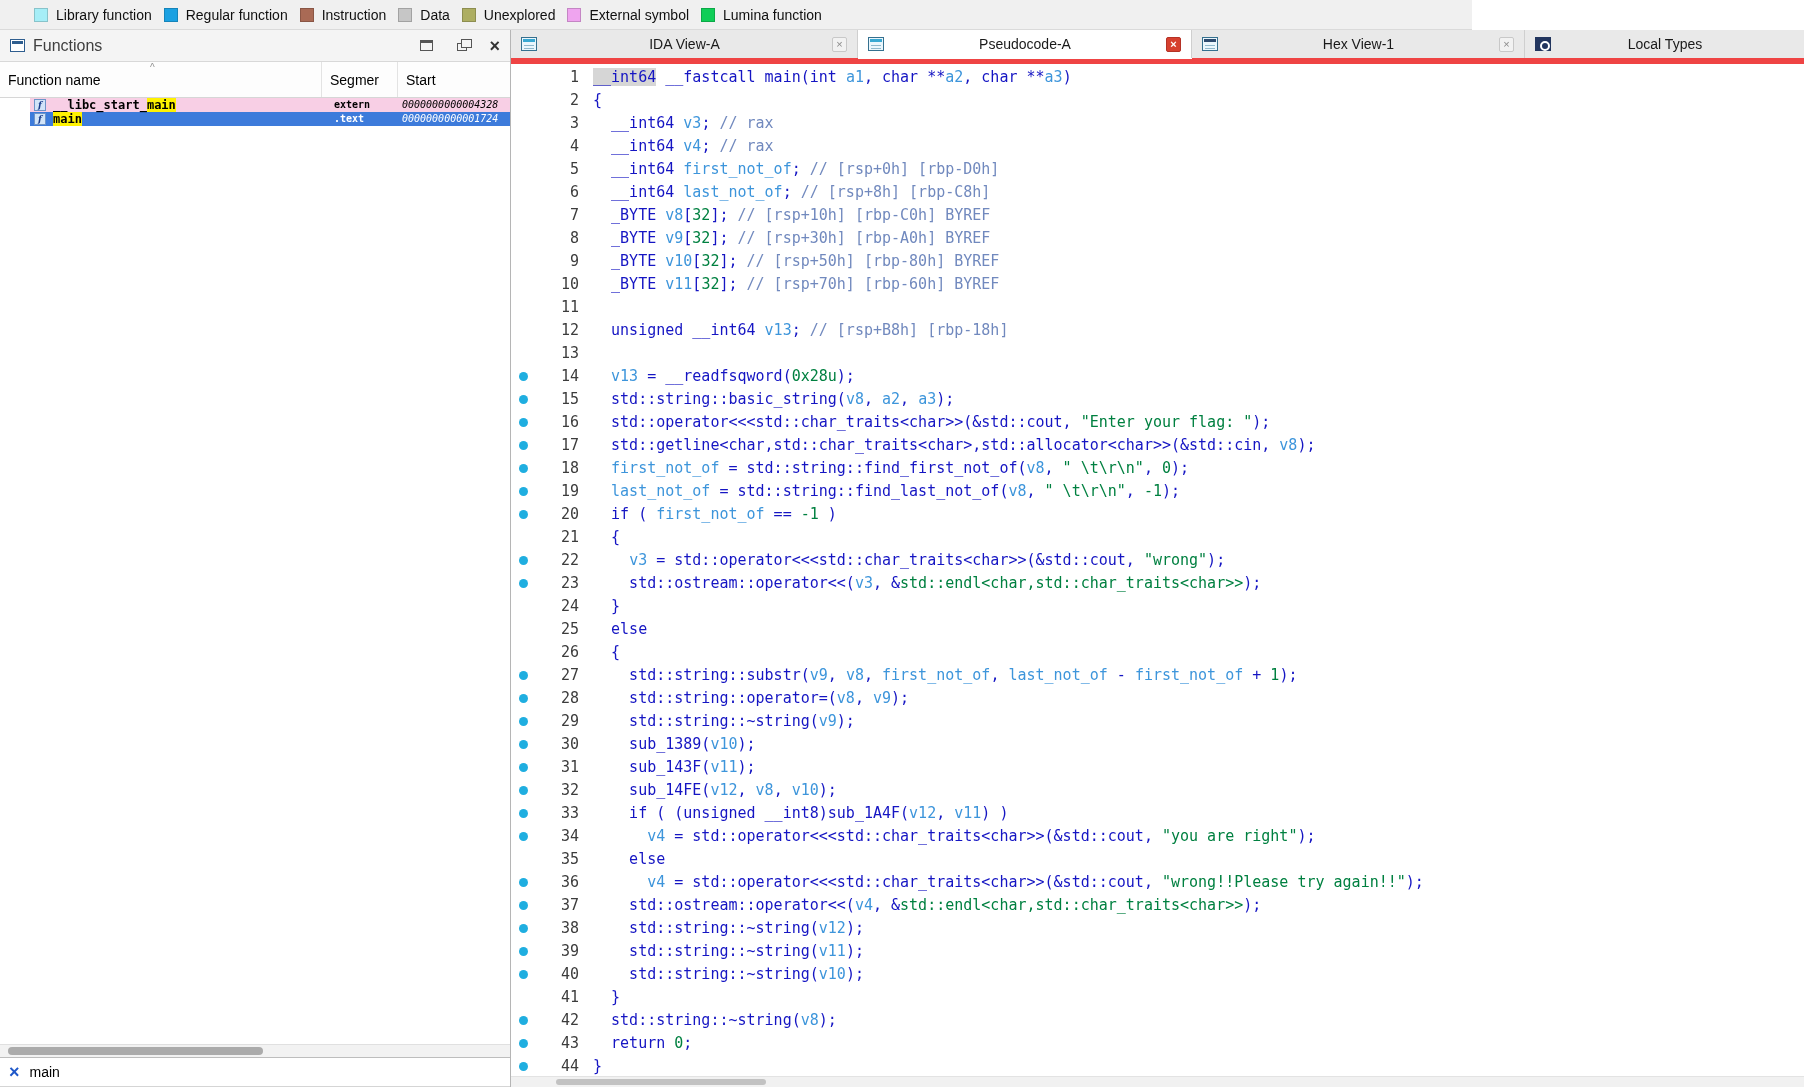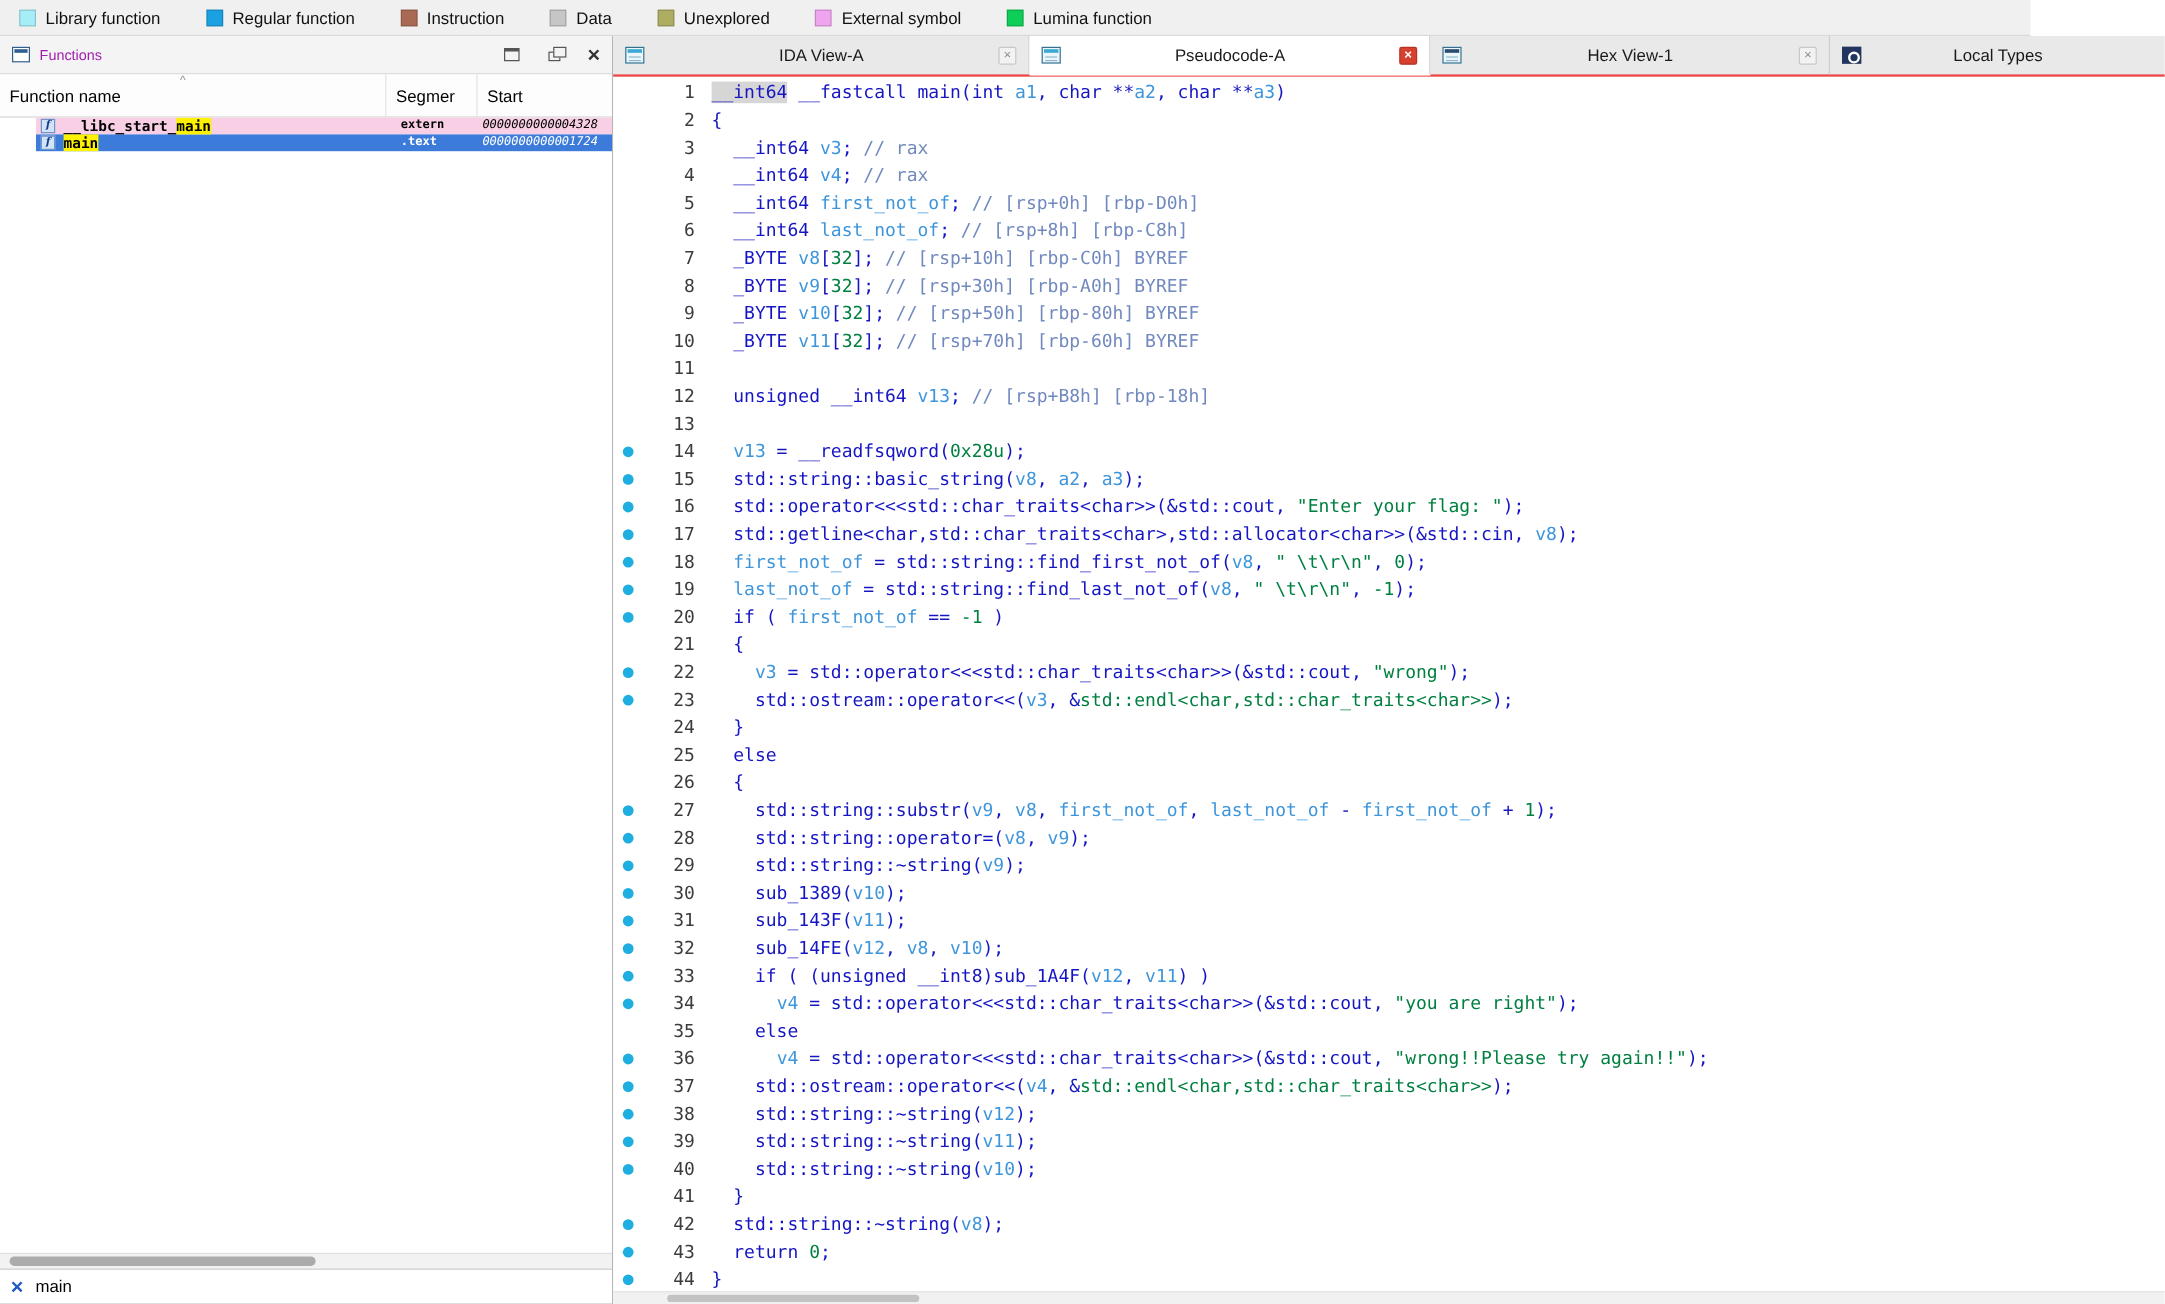--- a/index.html
+++ b/index.html
@@ -1,34 +1,34 @@
 <!DOCTYPE html>
 <html style="--kw: #1515C3; --lvar: #3D95DB; --green: #008040; --comment: #7189BE; --dot_marker: #1FAEE0; --token_highlight_bg: #D6D6D6; --search_match_bg: #FFF200; --selected_row_bg: #3D7BDB; --external_row_bg: #F8CFE5; --active_close_red: #D6402F;"><head>
 <meta charset="utf-8">
 <style>
   * { margin:0; padding:0; box-sizing:border-box; }
   html,body { width:1804px; height:1087px; overflow:hidden; background:#FFF;
               font-family:"Liberation Sans", sans-serif; }
   .root { position:relative; width:1804px; height:1087px; background:#FFF; }
 
   
-  .legend-bar { position:absolute; top:0; left:0; width:1692px; height:30px;
+  .legend-bar { position:absolute; top:0; left:0; width:1472px; height:30px;
     background:#F0F0F0; border-bottom:1px solid #DADADA;
-    display:flex; align-items:center; padding-left:16px; gap:38px; }
+    display:flex; align-items:center; padding-left:34px; gap:12px; }
   .legend-item { display:flex; align-items:center; gap:8px; font-size:14px; color:#101010; }
   .legend-swatch { width:14px; height:14px; display:inline-block; border:1px solid rgba(0,0,0,0.18); }
 
   
   .func-panel { position:absolute; top:30px; left:0; width:511px; height:1057px;
     background:#FFF; border-right:1px solid #B5B5B5; display:flex; flex-direction:column; }
   .func-titlebar { height:32px; background:#F4F4F4; border-bottom:1px solid #D8D8D8;
     display:flex; align-items:center; padding:0 10px; gap:8px; flex:none; }
   .fn-win-icon { width:15px; height:13px; border:1px solid #2F5E8F; background:#FFF; position:relative; flex:none; }
   .fn-win-icon::before { content:""; position:absolute; top:1px; left:1px; right:1px; height:3px; background:#2F5E8F; }
-  .func-title { font-size:12px; color:#a21caf; flex:1; }
+  .func-title { font-size:16px; color:#404040; flex:1; }
   .wi { display:inline-block; position:relative; flex:none; }
   .wi-max { width:13px; height:11px; border:1px solid #555; border-top:3px solid #555; margin-left:12px; }
   .wi-float { width:10px; height:8px; border:1px solid #555; margin-left:16px; margin-top:3px; }
   .wi-float::before { content:""; position:absolute; top:-5px; left:3px; width:9px; height:7px;
     border:1px solid #555; background:#F4F4F4; }
   .wi-close { margin-left:14px; font-size:18px; line-height:14px; color:#333; font-weight:bold; cursor:default; }
 
   .func-header { height:36px; position:relative; display:flex; border-bottom:1px solid #D6D6D6; flex:none; background:#FDFDFD; }
   .func-header .col { font-size:14px; color:#000; padding:10px 6px 0 8px; border-right:1px solid #E3E3E3; }
   .func-header .col0 { width:322px; }
@@ -54,21 +54,21 @@
   .func-hscroll { height:13px; background:#F2F2F2; border-top:1px solid #E0E0E0; position:relative; flex:none; }
   .func-hscroll .thumb { position:absolute; left:8px; top:2px; bottom:2px; width:255px; background:#ABABAB; border-radius:5px; }
 
   .func-filter { height:30px; border-top:1px solid #BDBDBD; border-bottom:1px solid #D5D5D5;
     display:flex; align-items:center; padding:0 9px; gap:10px; background:#FFF; flex:none; }
   .filter-x { color:#1F58C9; font-weight:bold; font-size:18px; line-height:16px; }
   .filter-text { font-size:14px; color:#000; }
 
   
   .tabbar { position:absolute; left:511px; top:30px; width:1293px; height:34px;
-    background:#E9E9E9; border-bottom:2px solid #ef4444; display:flex; }
+    background:#E9E9E9; border-bottom:6px solid #ef4444; display:flex; }
   .tab { display:flex; align-items:center; padding:0 10px; gap:8px; border-right:1px solid #CFCFCF;
     font-size:14px; color:#1A1A1A; }
   .tab:nth-child(1){ width:347px; }
   .tab:nth-child(2){ width:334px; }
   .tab:nth-child(3){ width:333px; }
   .tab:nth-child(4){ flex:1; border-right:none; }
   .tab.active { background:#FFF; box-shadow:0 1px 0 #FFF; }
   .tlabel { flex:1; text-align:center; }
   .tabicon { width:16px; height:14px; border:1px solid #35708F; background:#EAF6FC; position:relative; flex:none; }
   .tabicon::before { content:""; position:absolute; left:1px; right:1px; top:1px; height:3px; background:#39A8D2; }

